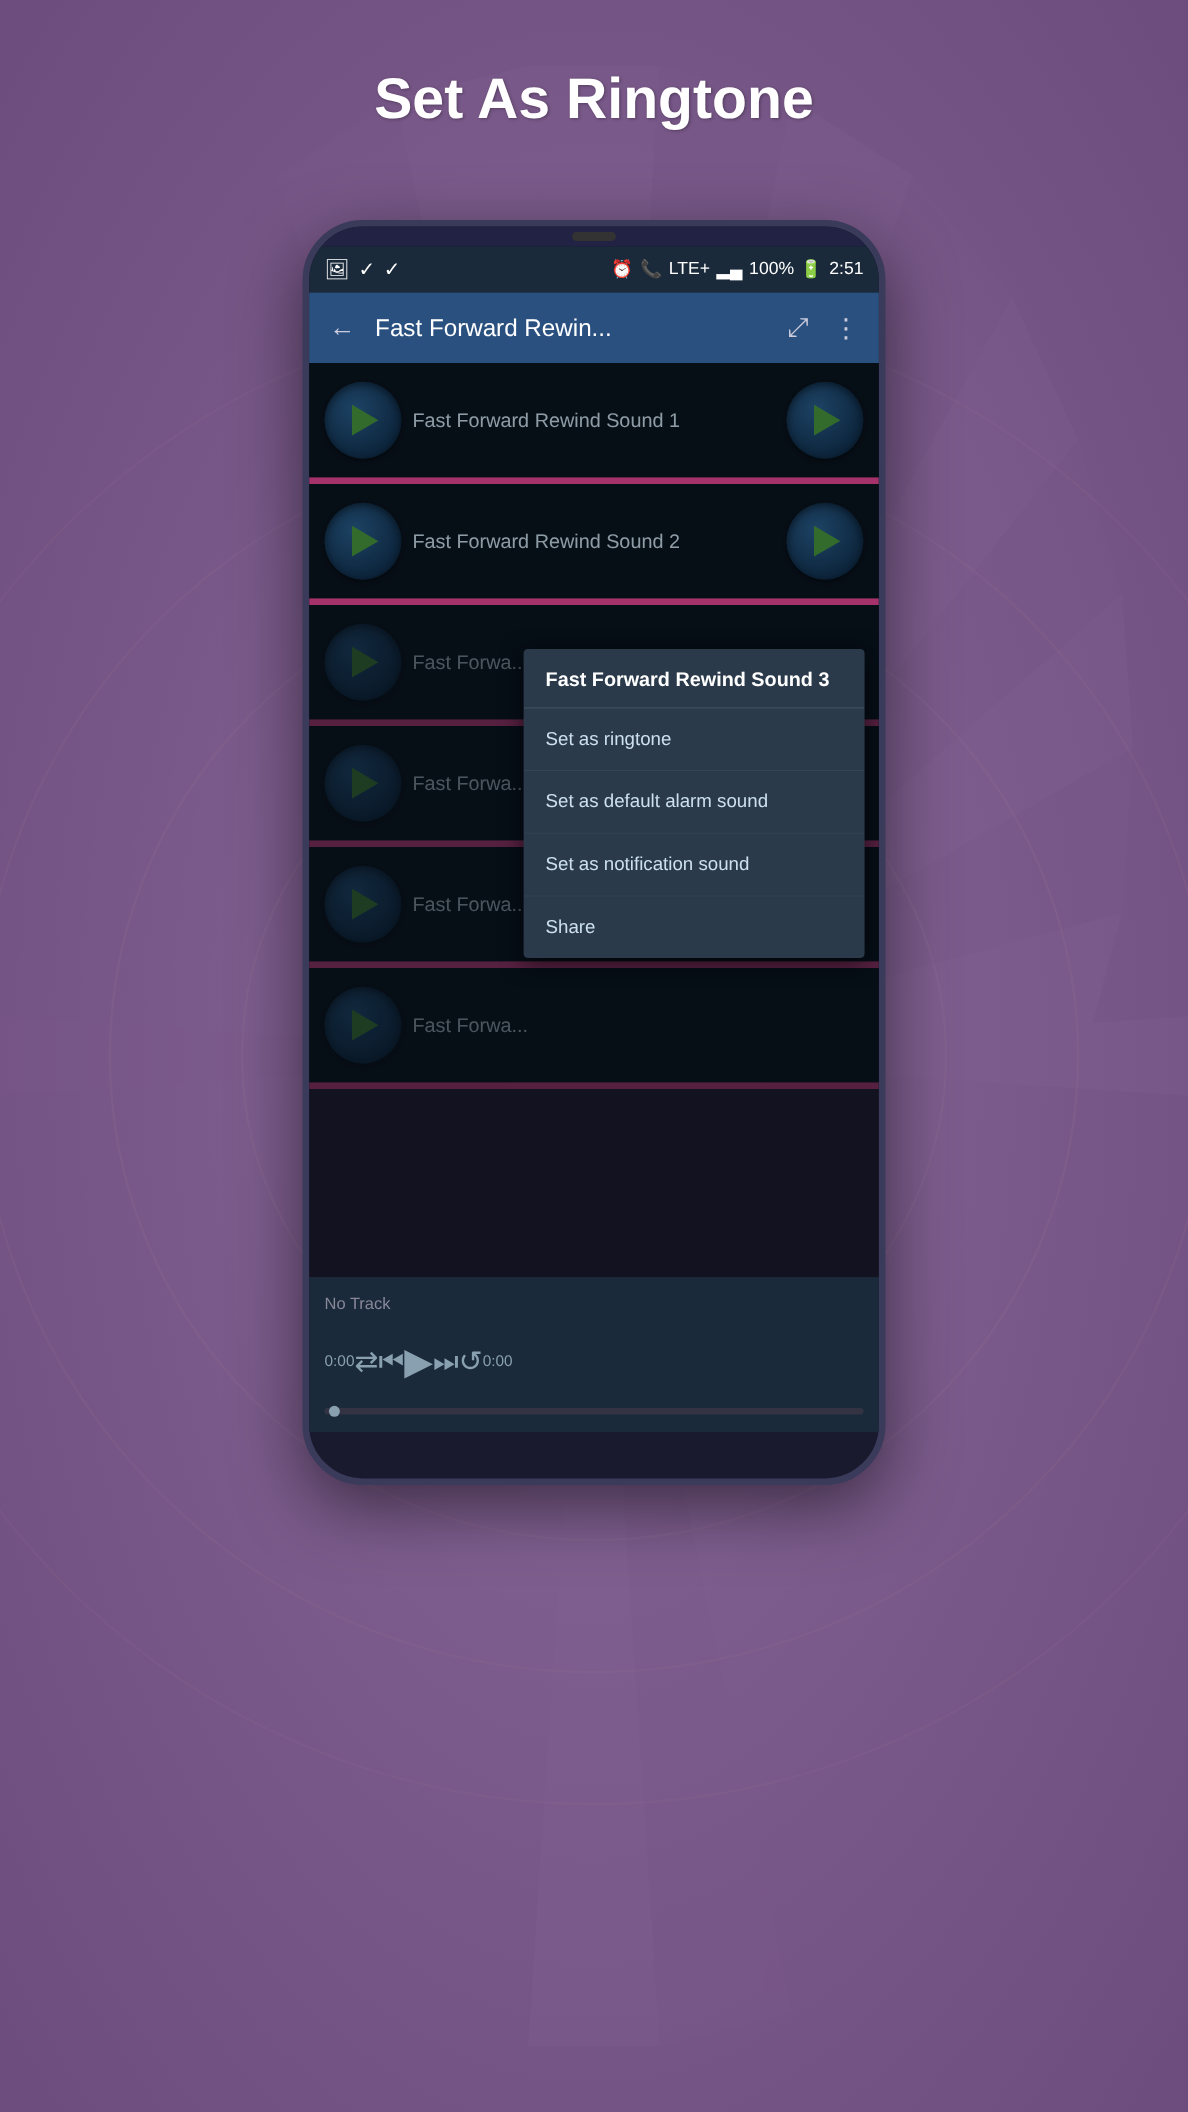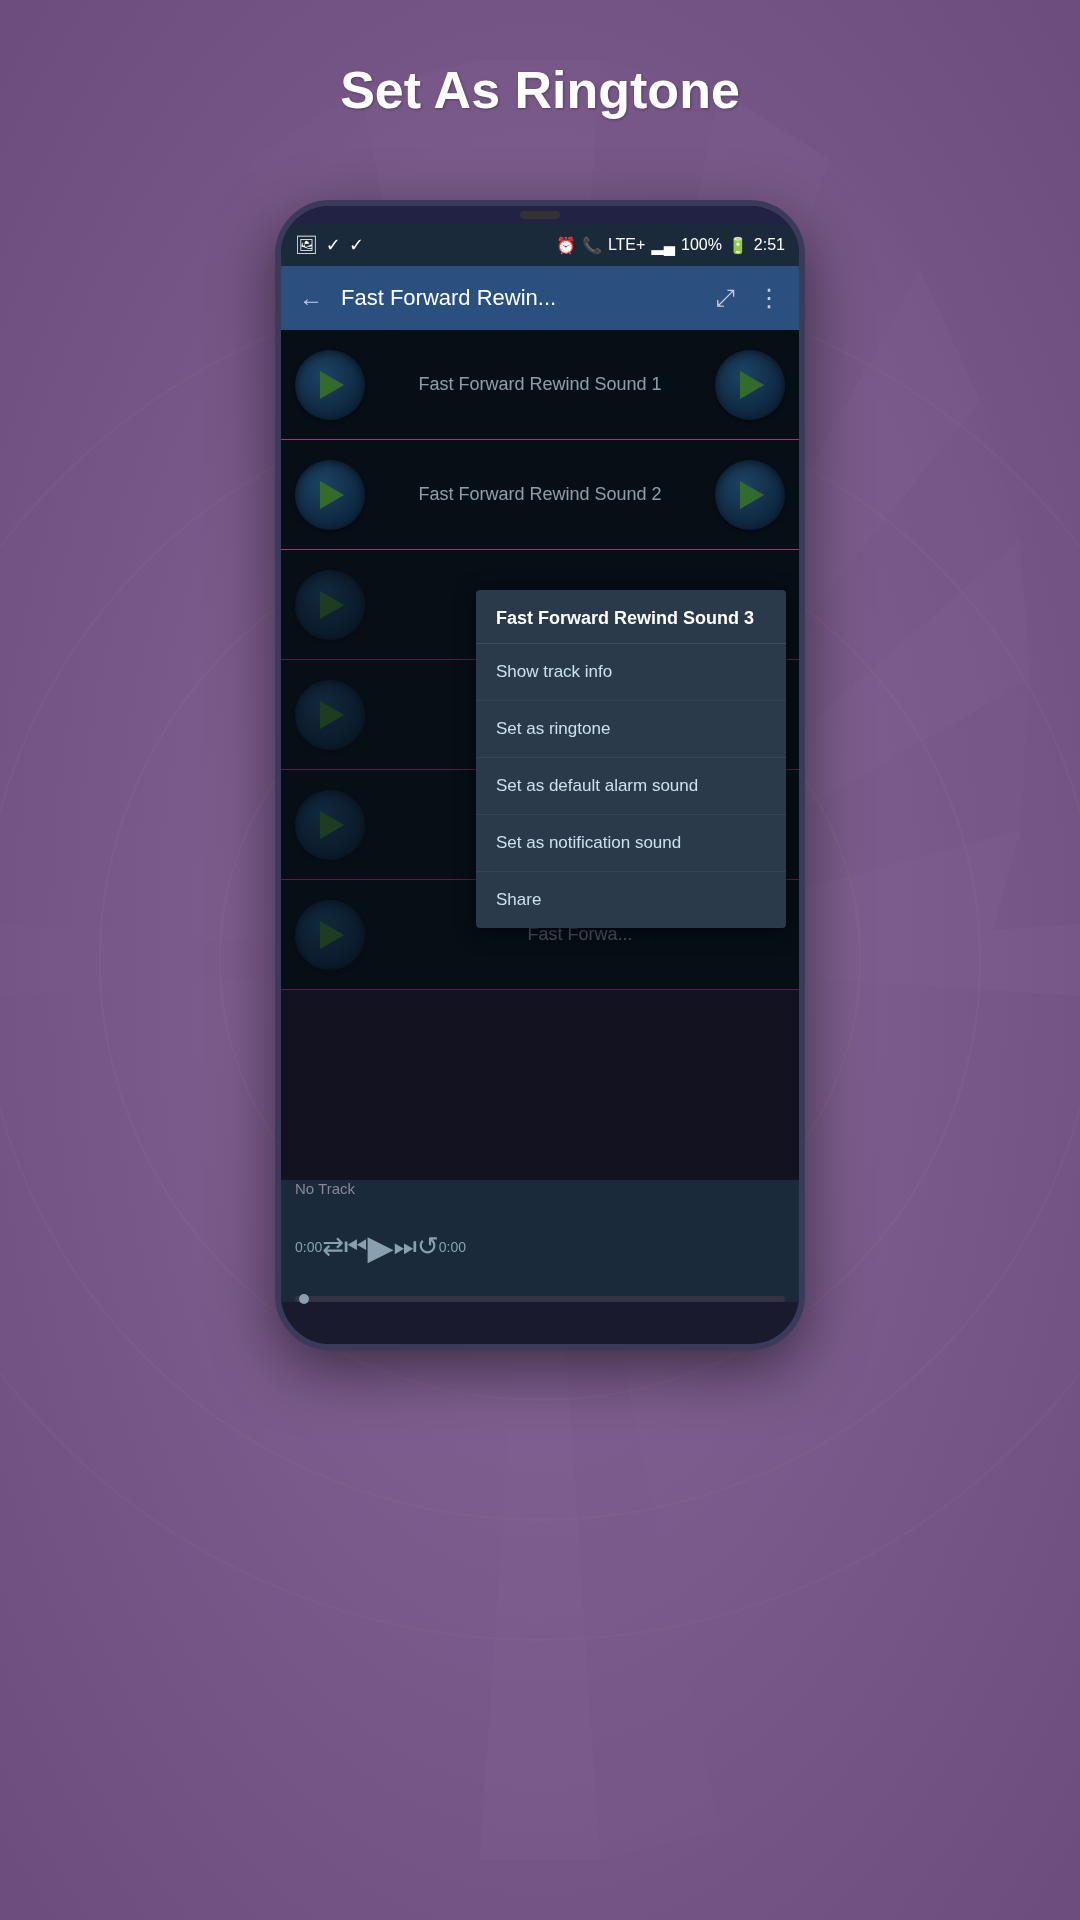--- a/index.html
+++ b/index.html
@@ -120,24 +120,23 @@
       background: #0a1520;
       flex: 1;
       overflow: hidden;
     }
 
     .track-item {
       display: flex;
       align-items: center;
       padding: 0 14px;
       height: 110px;
-      border-bottom: 1px solid #ec4899;
+      border-bottom: 6px solid #ec4899;
       gap: 10px;
       position: relative;
-      text-align: center;
     }
 
     .track-name {
       color: #cce0ee;
       font-size: 18px;
       flex: 1;
     }
 
     
     .play-circle {
@@ -198,24 +197,24 @@
       border-bottom: 1px solid rgba(255,255,255,0.05);
     }
 
     .context-item:last-child {
       border-bottom: none;
     }
 
     
     .bottom-bar {
       background: #1a2a3a;
-      height: 122px;
+      height: 141px;
       display: flex;
       flex-direction: column;
-      padding: 0 14px;
+      padding: 16px 14px;
     }
 
     .bottom-track-info {
       color: #889;
       font-size: 15px;
       margin-bottom: 4px;
     }
 
     .bottom-controls {
       display: flex;
@@ -399,21 +398,20 @@
             <div class="play-triangle"></div>
           </div>
           <span class="track-name">Fast Forwa...</span>
         </div>
       </div>
 
       <div class="context-overlay"></div>
 
       <div class="context-menu">
         <div class="context-title">Fast Forward Rewind Sound 3</div>
-        <div class="context-item">Show track info</div>
         <div class="context-item">Set as ringtone</div>
         <div class="context-item">Set as default alarm sound</div>
         <div class="context-item">Set as notification sound</div>
         <div class="context-item">Share</div>
       </div>
     </div>
 
     <div class="bottom-bar">
       <div class="bottom-track-info">No Track</div>
       <div class="bottom-controls">

